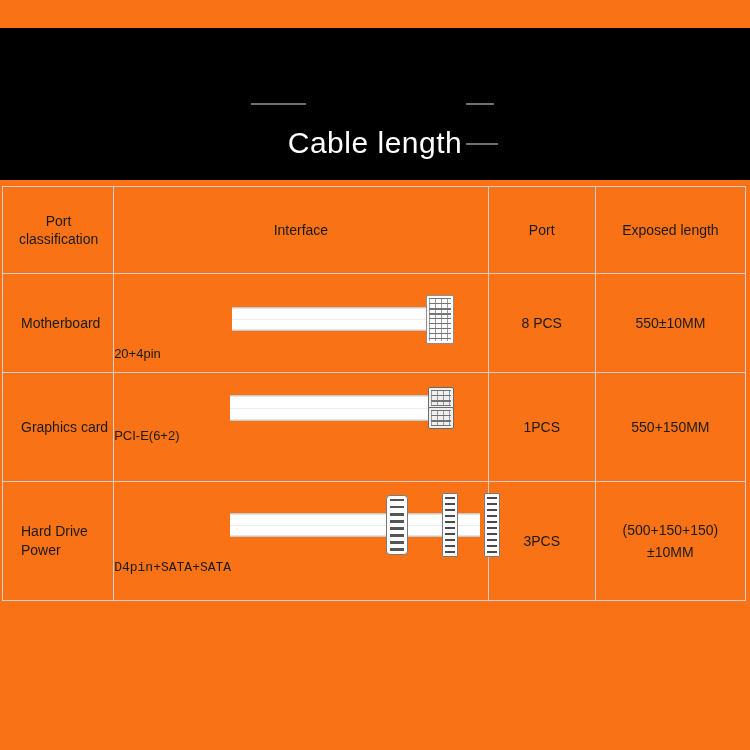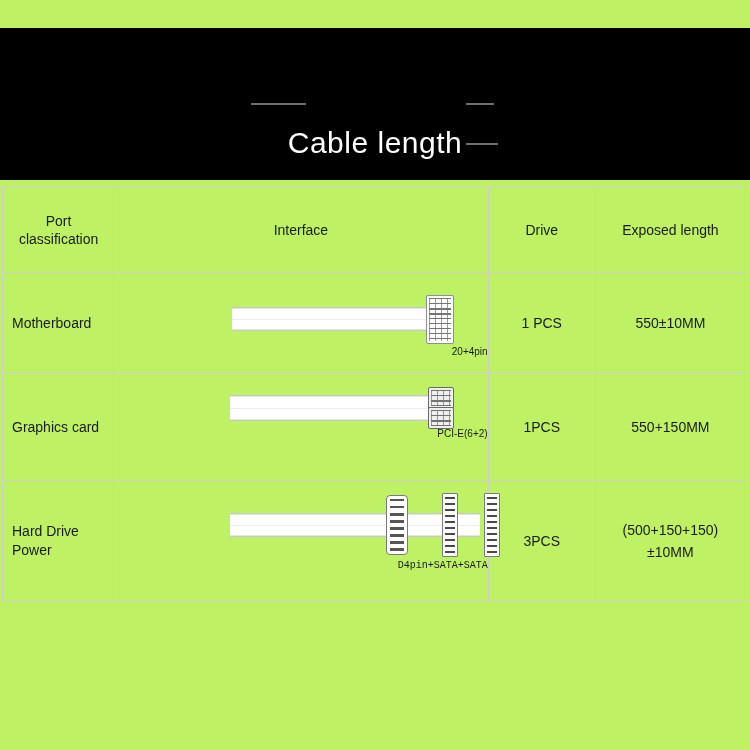--- a/index.html
+++ b/index.html
@@ -11,21 +11,21 @@
     width: 750px;
     height: 750px;
     font-family: "Liberation Sans", sans-serif;
     color: #111;
     overflow: hidden;
   }
   .page {
     position: relative;
     width: 750px;
     height: 750px;
-    background: #bef264;
+    background: #f97316;
   }
   
   .banner {
     position: absolute;
     left: 0;
     top: 28px;
     width: 750px;
     height: 152px;
     background: #000000;
   }
@@ -75,21 +75,21 @@
     text-align: center;
     font-size: 14px;
   }
   .head-port {
     text-align: left;
     padding-left: 2px;
     line-height: 18px;
   }
   .row-port {
     text-align: left;
-    padding-left: 9px;
+    padding-left: 18px;
     line-height: 19px;
     font-size: 14.5px;
   }
   .row-usage, .row-len {
     text-align: center;
     color: #3a3a3a;
     font-size: 14px;
   }
   .row-len.multi { line-height: 22px; border-radius: 15px; }
 
@@ -105,22 +105,22 @@
     height: 100%;
   }
   .iface-wrap {
     position: relative;
     width: 100%;
     height: 100%;
   }
   .cap {
     position: absolute;
     width: 100%;
-    text-align: right;
-    font-size: 10px;
+    text-align: left;
+    font-size: 13px;
     color: #1a1a1a;
   }
   
   .ribbon {
     position: absolute;
     background: #ffffff;
     border-top: 1px solid #c8c8c8;
     border-bottom: 1px solid #c8c8c8;
     box-shadow: inset 0 3px 0 -2px #e6e6e6, inset 0 -3px 0 -2px #e6e6e6;
   }
@@ -189,36 +189,36 @@
     <colgroup>
       <col class="c-port">
       <col class="c-iface">
       <col class="c-usage">
       <col class="c-len">
     </colgroup>
     <tbody>
       <tr class="head-row">
         <td class="head-port">Port classification</td>
         <td>Interface</td>
-        <td>Drive</td>
+        <td>Port</td>
         <td>Exposed length</td>
       </tr>
 
       <tr class="r1">
         <td class="row-port">Motherboard</td>
         <td class="iface-cell">
           <div class="iface-wrap">
             <div class="ribbon" style="left:118px; top:33px; width:196px; height:22px;"></div>
             <div class="conn" style="left:312px; top:21px; width:26px; height:47px;">
                 <div class="pins"></div>
               </div>
             <div class="cap" style="top:72px;">20+4pin</div>
           </div>
         </td>
-        <td class="row-usage">1 PCS</td>
+        <td class="row-usage">8 PCS</td>
         <td class="row-len">550±10MM</td>
       </tr>
 
 
       <tr class="r3">
         <td class="row-port">Graphics card</td>
         <td class="iface-cell">
           <div class="iface-wrap">
             <div class="ribbon" style="left:116px; top:22px; width:200px; height:24px;"></div>
             <div class="conn dark" style="left:314px; top:14px; width:24px; height:20px;">

